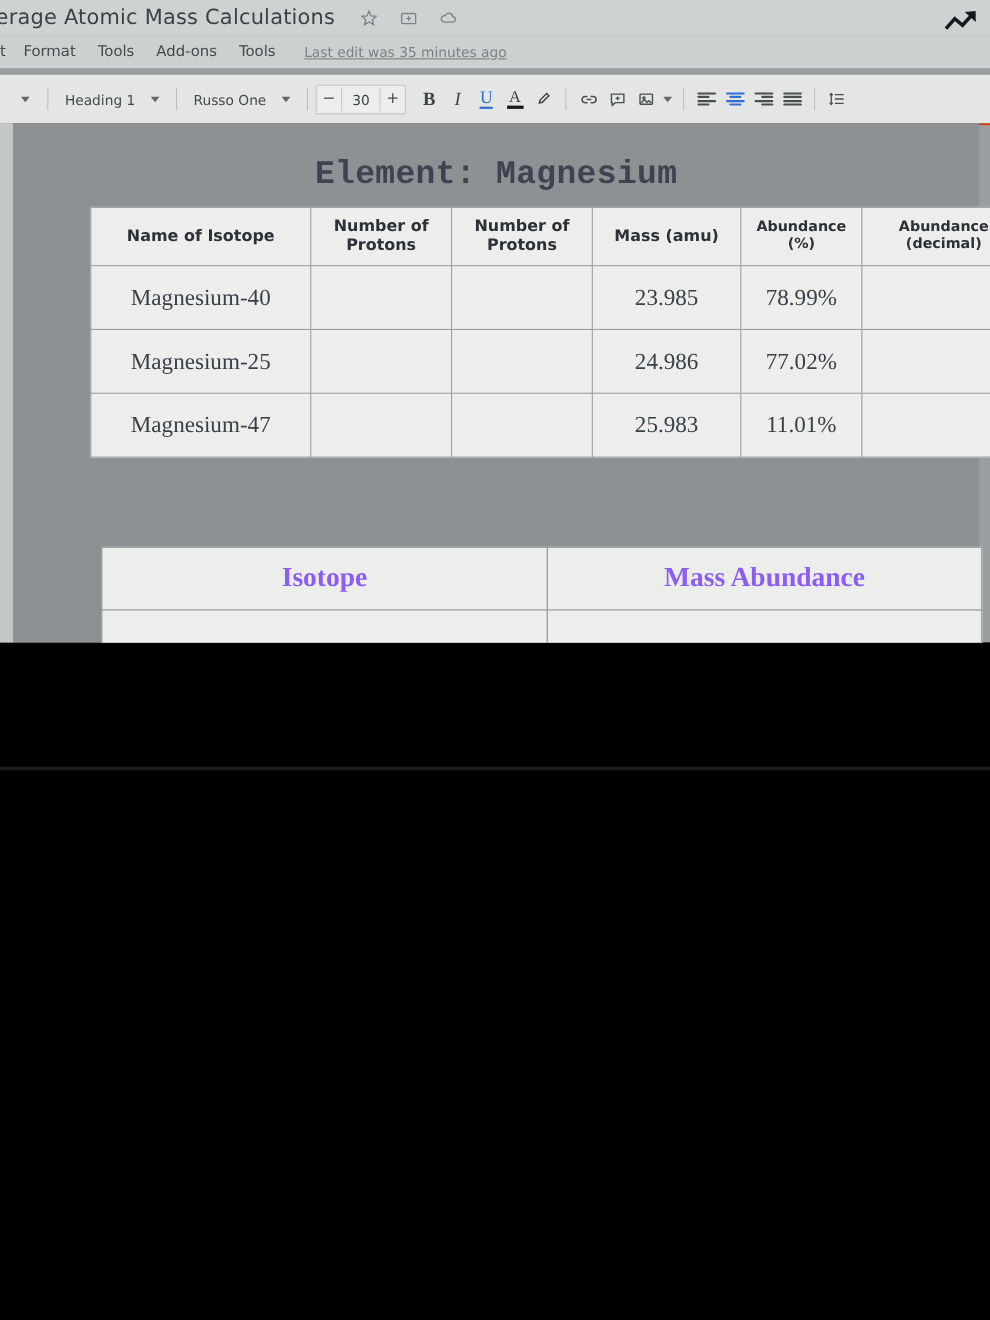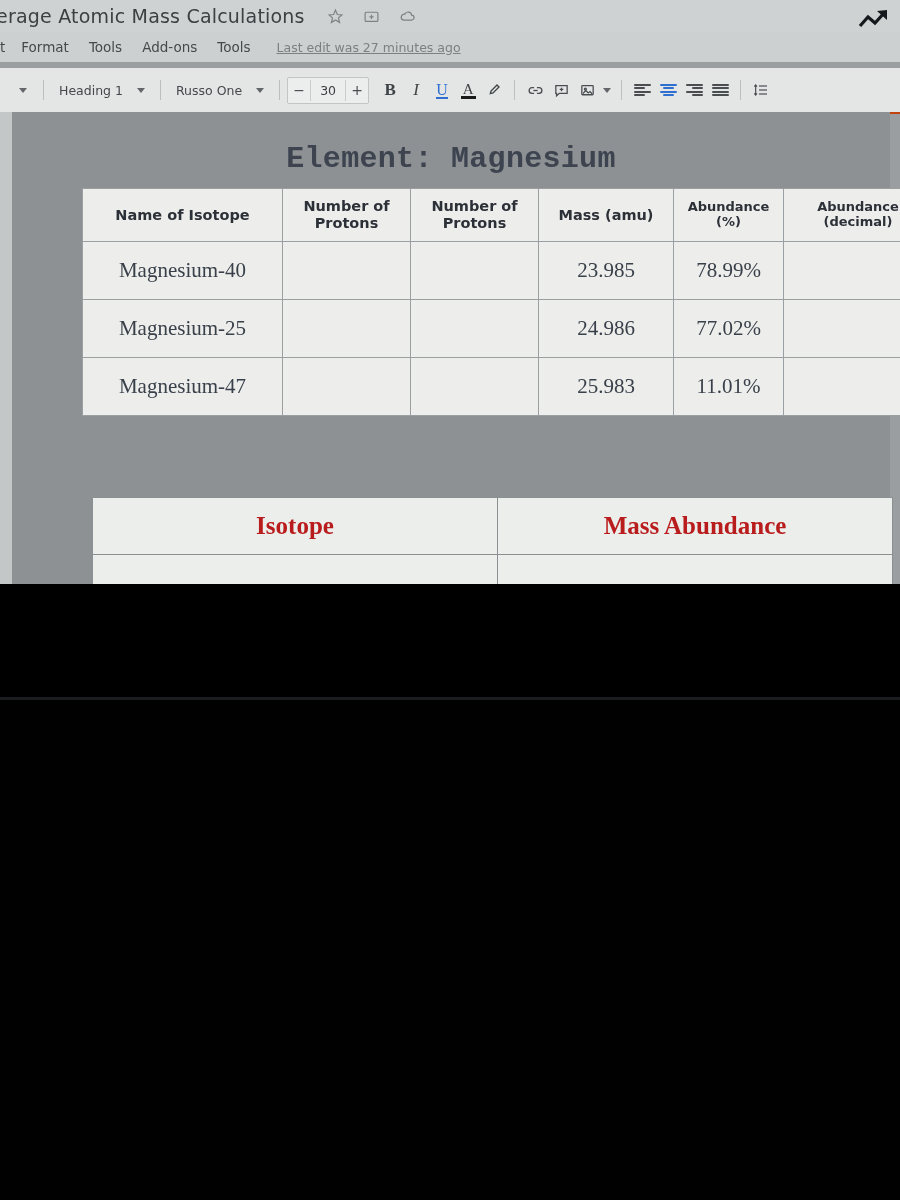--- a/index.html
+++ b/index.html
@@ -235,21 +235,21 @@
   }
   table.t2 th, table.t2 td {
     border: 1px solid #8b9093;
     background: #eceeec;
     padding: 0;
   }
   table.t2 th {
     font-family: "Liberation Serif", serif;
     font-weight: bold;
     font-size: 25px;
-    color: #b91c1c;
+    color: #8b5cf6;
     text-align: center;
     height: 56px;
   }
   table.t2 td { height: 48px; }
 
   
   .cursor {
     position: absolute;
     left: 856px; top: 6px;
     width: 36px; height: 26px;
@@ -311,21 +311,21 @@
       </span>
     </div>
   </div>
 
   <div class="menu-row">
     <div class="menu-item">t</div>
     <div class="menu-item">Format</div>
     <div class="menu-item">Tools</div>
     <div class="menu-item">Add-ons</div>
     <div class="menu-item">Tools</div>
-    <div class="last-edit">Last edit was 27 minutes ago</div>
+    <div class="last-edit">Last edit was 35 minutes ago</div>
   </div>
 
   <div class="toolbar-row">
     <div style="width:10px"></div>
     <div class="tb-btn">
         <i class="tb-caret"></i>
       </div>
     <div class="tb-sep"></div>
     <div class="style-box">
       <span class="style-label">Heading 1</span>

